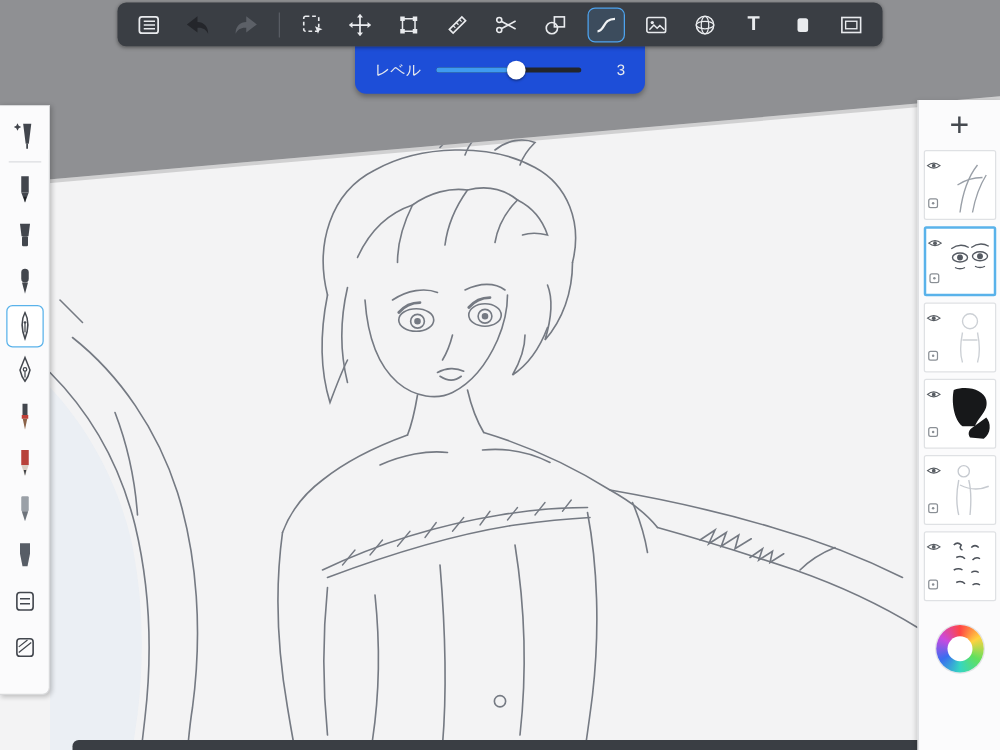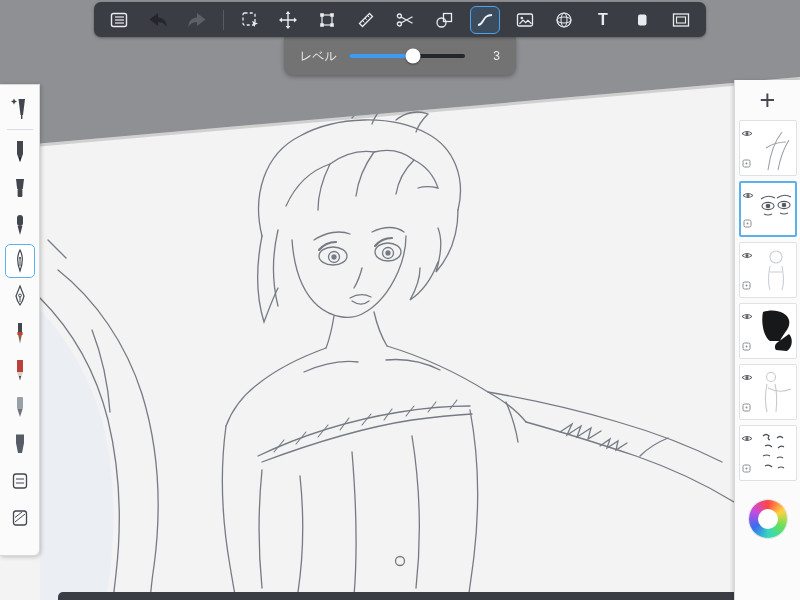--- a/index.html
+++ b/index.html
@@ -13,21 +13,21 @@
   .toolbar{position:absolute;left:94px;top:2px;width:612px;height:35px;background:#3a3e44;
            border-radius:7px;display:flex;align-items:center;justify-content:space-around;
            padding:0 6px;box-sizing:border-box;box-shadow:0 1px 3px rgba(0,0,0,.35);z-index:40;}
   .tb-icon{width:26px;height:26px;display:flex;align-items:center;justify-content:center;}
   .tb-sel{width:30px;height:28px;border:1.5px solid #4da3ef;border-radius:6px;
           background:rgba(77,163,239,.15);box-sizing:border-box;}
   .tb-div{width:1px;height:20px;background:#585c63;}
   .tb-text{font-size:16px;font-weight:bold;color:#e9ebee;line-height:1;}
 
   
-  .slider-panel{position:absolute;left:284px;top:37px;width:232px;height:38px;background:#737373;
+  .slider-panel{position:absolute;left:284px;top:37px;width:232px;height:38px;background:#1d4ed8;
                 border-radius:0 0 9px 9px;display:flex;align-items:center;gap:12px;
                 padding:0 16px;box-sizing:border-box;z-index:39;color:#e9ebee;font-size:12px;
                 box-shadow:0 2px 4px rgba(0,0,0,.3);}
   .track{position:relative;width:116px;height:4px;border-radius:2px;background:#23262b;}
   .track-fill{position:absolute;left:0;top:0;bottom:0;width:55%;background:#3f9bf0;border-radius:2px;}
   .knob{position:absolute;left:55%;top:50%;transform:translate(-50%,-50%);width:15px;height:15px;
         border-radius:50%;background:#fff;box-shadow:0 1px 2px rgba(0,0,0,.45);}
   .slider-value{margin-left:auto;}
 
   

